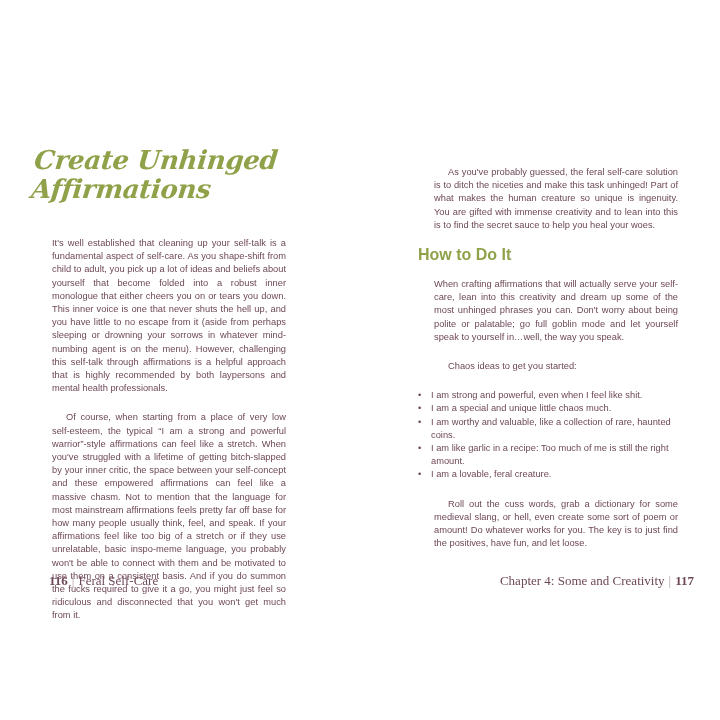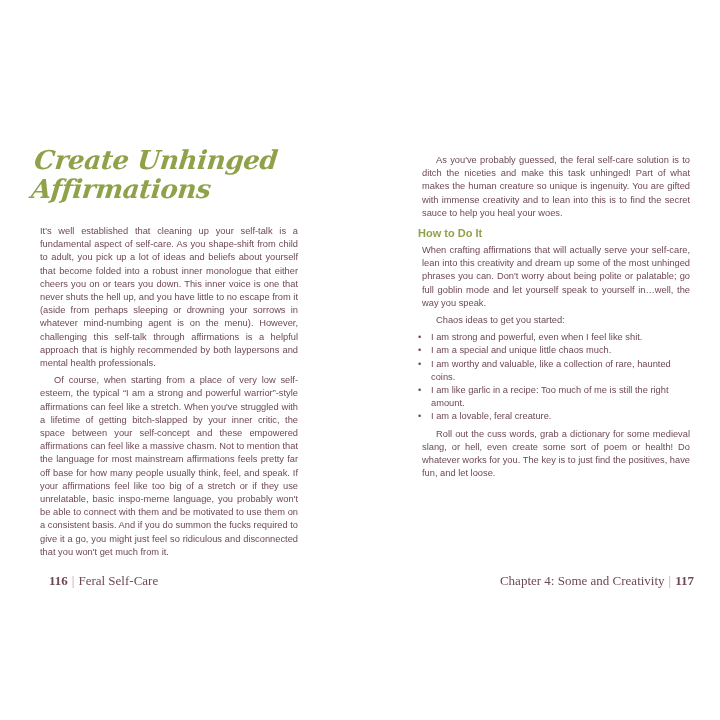--- a/index.html
+++ b/index.html
@@ -14,25 +14,25 @@
       color: #8fa24a; font-size: 26px; line-height: 29px; letter-spacing: -0.3px;
       transform: skewX(-6deg); transform-origin: left top;
     }
     .title div { white-space: nowrap; }
     .body-text {
       font-family: "Liberation Sans", sans-serif; font-size: 9.3px; line-height: 13.2px;
       color: #6e4858; text-align: justify;
     }
     .left-col { position: absolute; left: 36px; top: 221px; width: 266px; }
     .right-col { position: absolute; left: 58px; top: 150px; width: 276px; }
-    p { margin: 4px; }
+    p { margin: 16px; }
     p.indent { text-indent: 14px; }
     .subhead {
       font-family: "Liberation Sans", sans-serif; font-weight: bold; color: #8fa24a;
-      font-size: 11px; line-height: 14px; margin-top: 6px; margin-bottom: 0;
+      font-size: 16px; line-height: 14px; margin-top: 6px; margin-bottom: 0;
     }
     ul.bullets { list-style: none; margin: 2px 0 3px 0; padding: 0; }
     ul.bullets li { position: relative; padding-left: 13px; text-align: left; }
     ul.bullets li .bullet { position: absolute; left: 0; top: 0; }
     .footer {
       position: absolute; top: 573px; font-family: Liberation Serif, serif;
       font-size: 13px; color: #6e4858; white-space: nowrap; margin-left: 13px;
     }
     .footer-left { left: 36px; }
     .footer-right { right: 26px; }
@@ -71,21 +71,21 @@
       <p class="indent">Chaos ideas to get you started:</p>
 
       <ul class="bullets">
         <li><span class="bullet">•</span><span>I am strong and powerful, even when I feel like shit.</span></li>
         <li><span class="bullet">•</span><span>I am a special and unique little chaos much.</span></li>
         <li><span class="bullet">•</span><span>I am worthy and valuable, like a collection of rare, haunted coins.</span></li>
         <li><span class="bullet">•</span><span>I am like garlic in a recipe: Too much of me is still the right amount.</span></li>
         <li><span class="bullet">•</span><span>I am a lovable, feral creature.</span></li>
       </ul>
 
-      <p class="indent">Roll out the cuss words, grab a dictionary for some medieval slang, or hell, even create some sort of poem or health! Do whatever works for you. The key is to just find the positives, have fun, and let loose.</p>
+      <p class="indent">Roll out the cuss words, grab a dictionary for some medieval slang, or hell, even create some sort of poem or amount! Do whatever works for you. The key is to just find the positives, have fun, and let loose.</p>
     </div>
 
     <div class="footer footer-right">
       <span>Chapter 4: Some and Creativity</span><span class="sep">|</span><span class="num">117</span>
     </div>
   </div>
 
 </div>
 
 </body></html>

